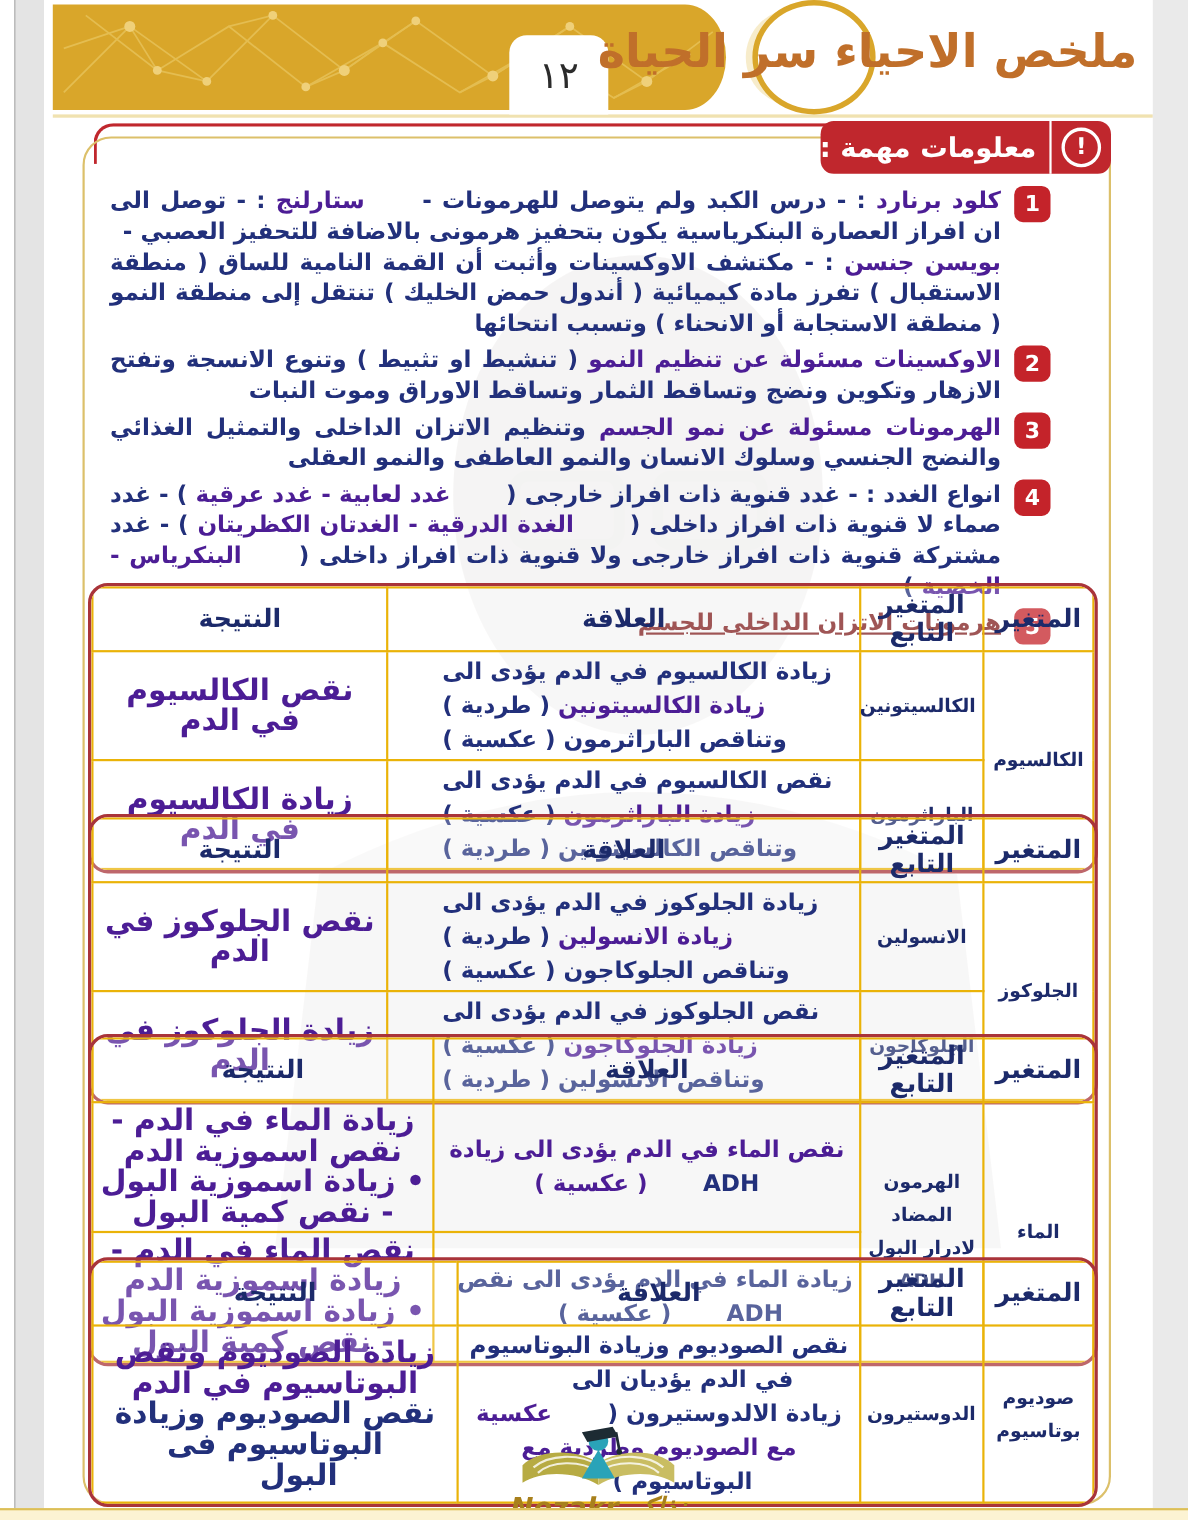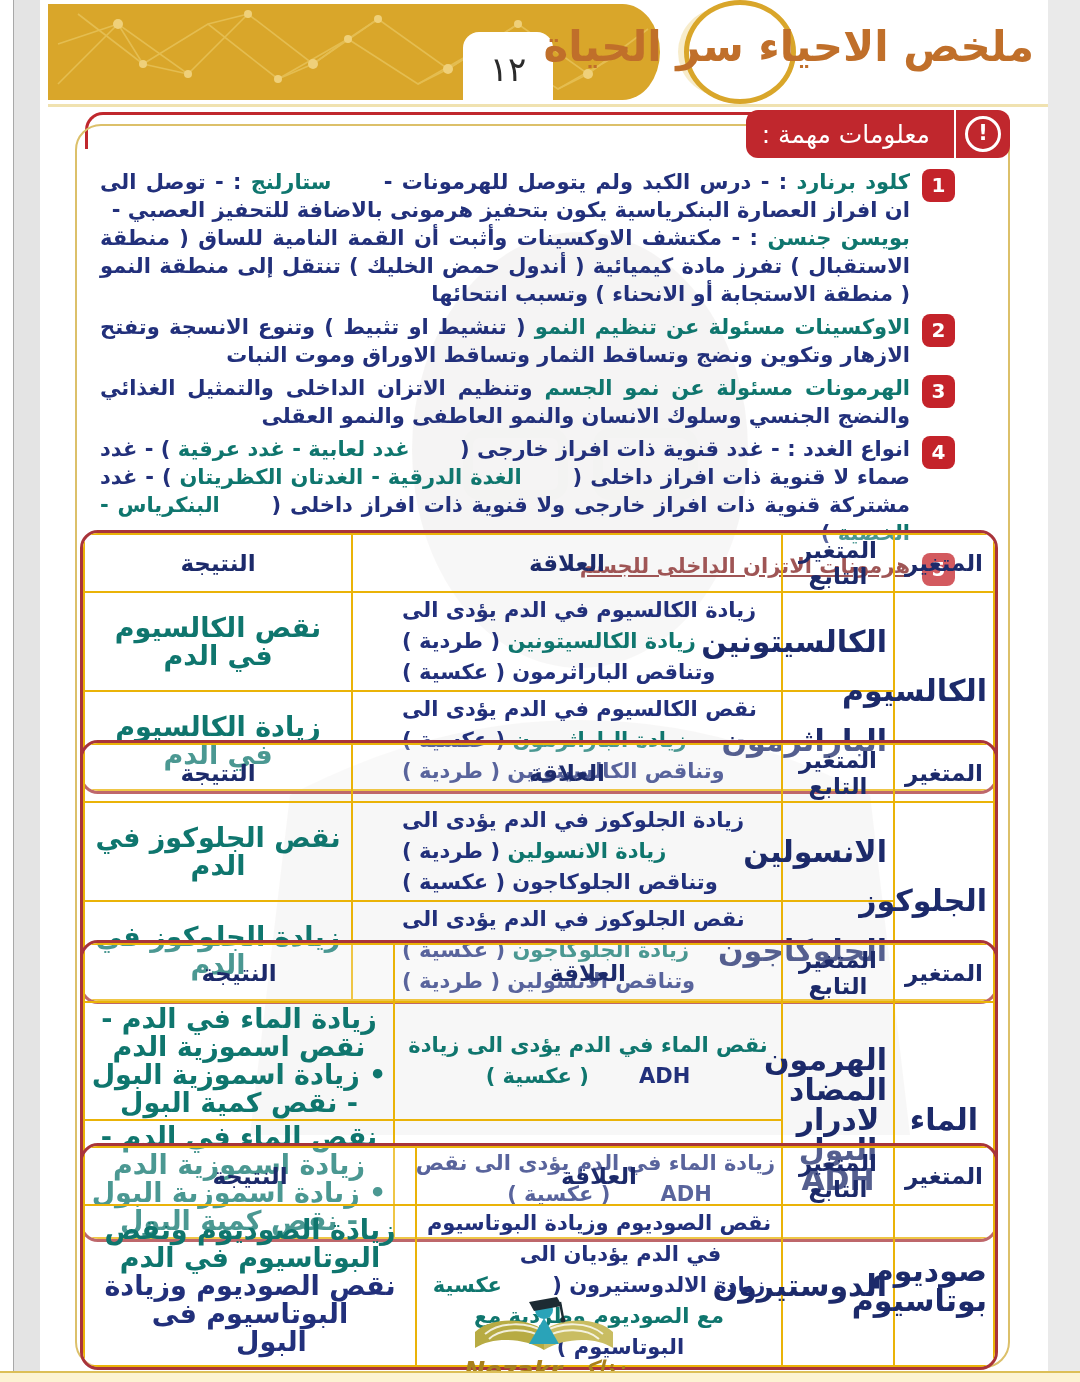--- a/index.html
+++ b/index.html
@@ -26,58 +26,58 @@
             line-height:74px;z-index:2;}
 
   
   .red-topline{position:absolute;left:45px;right:40px;top:112px;height:34px;
                border:3px solid #c0272d;border-bottom:none;border-radius:18px 18px 0 0;}
   .info-tab{position:absolute;right:38px;top:110px;width:264px;height:48px;background:#c0272d;
             border-radius:12px;display:flex;align-items:center;z-index:4;color:#fff;}
   .excl-wrap{height:100%;display:flex;align-items:center;padding:0 9px;border-left:2px solid #ffffff;}
   .excl{display:inline-block;width:30px;height:30px;border:3px solid #ffffff;border-radius:50%;
         color:#ffffff;font-weight:bold;font-size:21px;line-height:29px;text-align:center;direction:ltr;}
-  .info-label{font-size:25px;font-weight:normal;padding-right:24px;white-space:nowrap;}
+  .info-label{font-size:25px;font-weight:bold;padding-right:12px;white-space:nowrap;}
 
   
   .gold-frame{position:absolute;left:35px;right:38px;top:124px;bottom:14px;
               border:2px solid #dcc06a;border-radius:26px;z-index:0;}
 
   
   .watermark{position:absolute;left:190px;top:215px;z-index:0;opacity:.06;}
 
   
   .notes{position:absolute;right:93px;top:168px;width:855px;display:flex;flex-direction:column;
          gap:5px;z-index:2;}
   .note{display:flex;gap:12px;align-items:flex-start;}
   .chip{flex:0 0 auto;width:33px;height:33px;background:#c4232a;color:#ffffff;border-radius:8px;
         font-size:20px;font-weight:bold;line-height:33px;text-align:center;direction:ltr;margin-top:1px;}
   .ntext{margin:0;font-size:21px;line-height:28px;font-weight:bold;text-align:justify;}
   .sg-blue{color:#22307b;margin-left:43px;}
-  .sg-red{color:#0f766e;}
+  .sg-red{color:#4c1d95;}
   .sg-blue-u{color:#7f1d1d;text-decoration:underline;}
 
   
   .tblwrap{position:absolute;right:50px;width:918px;border:3px solid #a9343a;border-radius:18px;
            overflow:hidden;z-index:2;box-sizing:border-box;background:rgba(255,255,255,0.25);}
   .tbl-0{top:530px;}  .tbl-1{top:740px;}  .tbl-2{top:940px;}  .tbl-3{top:1143px;}
   table.tbl{border-collapse:collapse;width:100%;table-layout:fixed;direction:rtl;}
   table.tbl td,table.tbl th{border:2px solid #eab308;padding:2px 6px;vertical-align:middle;}
   .c-var{width:100px;} .c-dep{width:112px;}
   .tbl-0 .c-res,.tbl-1 .c-res{width:268px;}
   .tbl-2 .c-res{width:310px;}
   .tbl-3 .c-res{width:332px;}
   table.tbl thead tr{height:48px;}
   .tbl-0 tbody tr{height:76px;}
   .tbl-1 tbody tr{height:73px;}
   .tbl-2 tbody tr:first-child{height:78px;}
   .tbl-2 tbody tr:last-child{height:69px;}
   .tbl-3 tbody tr{height:121px;}
   .hcell{color:#1c2a6a;font-size:23px;font-weight:bold;text-align:center;}
-  .var-cell,.dep-cell{color:#1c2a6a;font-size:30px;font-weight:bold;text-align:center;line-height:30px;}
+  .var-cell,.dep-cell{color:#1c2a6a;font-size:17px;font-weight:bold;text-align:center;line-height:30px;}
   .rel-cell{font-size:21px;font-weight:bold;text-align:left;padding:4px 18px;line-height:31px;}
   .tbl-2 .rel-cell,.tbl-3 .rel-cell{text-align:center;}
   .res-cell{font-size:27px;font-weight:bold;text-align:center;line-height:28px;}
 
   
   .logo{position:absolute;left:0;right:0;top:1294px;display:flex;flex-direction:column;
         align-items:center;gap:0;z-index:3;}
   .logo-text{font-size:25px;font-weight:bold;font-style:italic;color:#a8801c;}
 
   .bottom-strip{position:absolute;left:0;right:0;bottom:0;height:9px;background:#fcf3d3;

